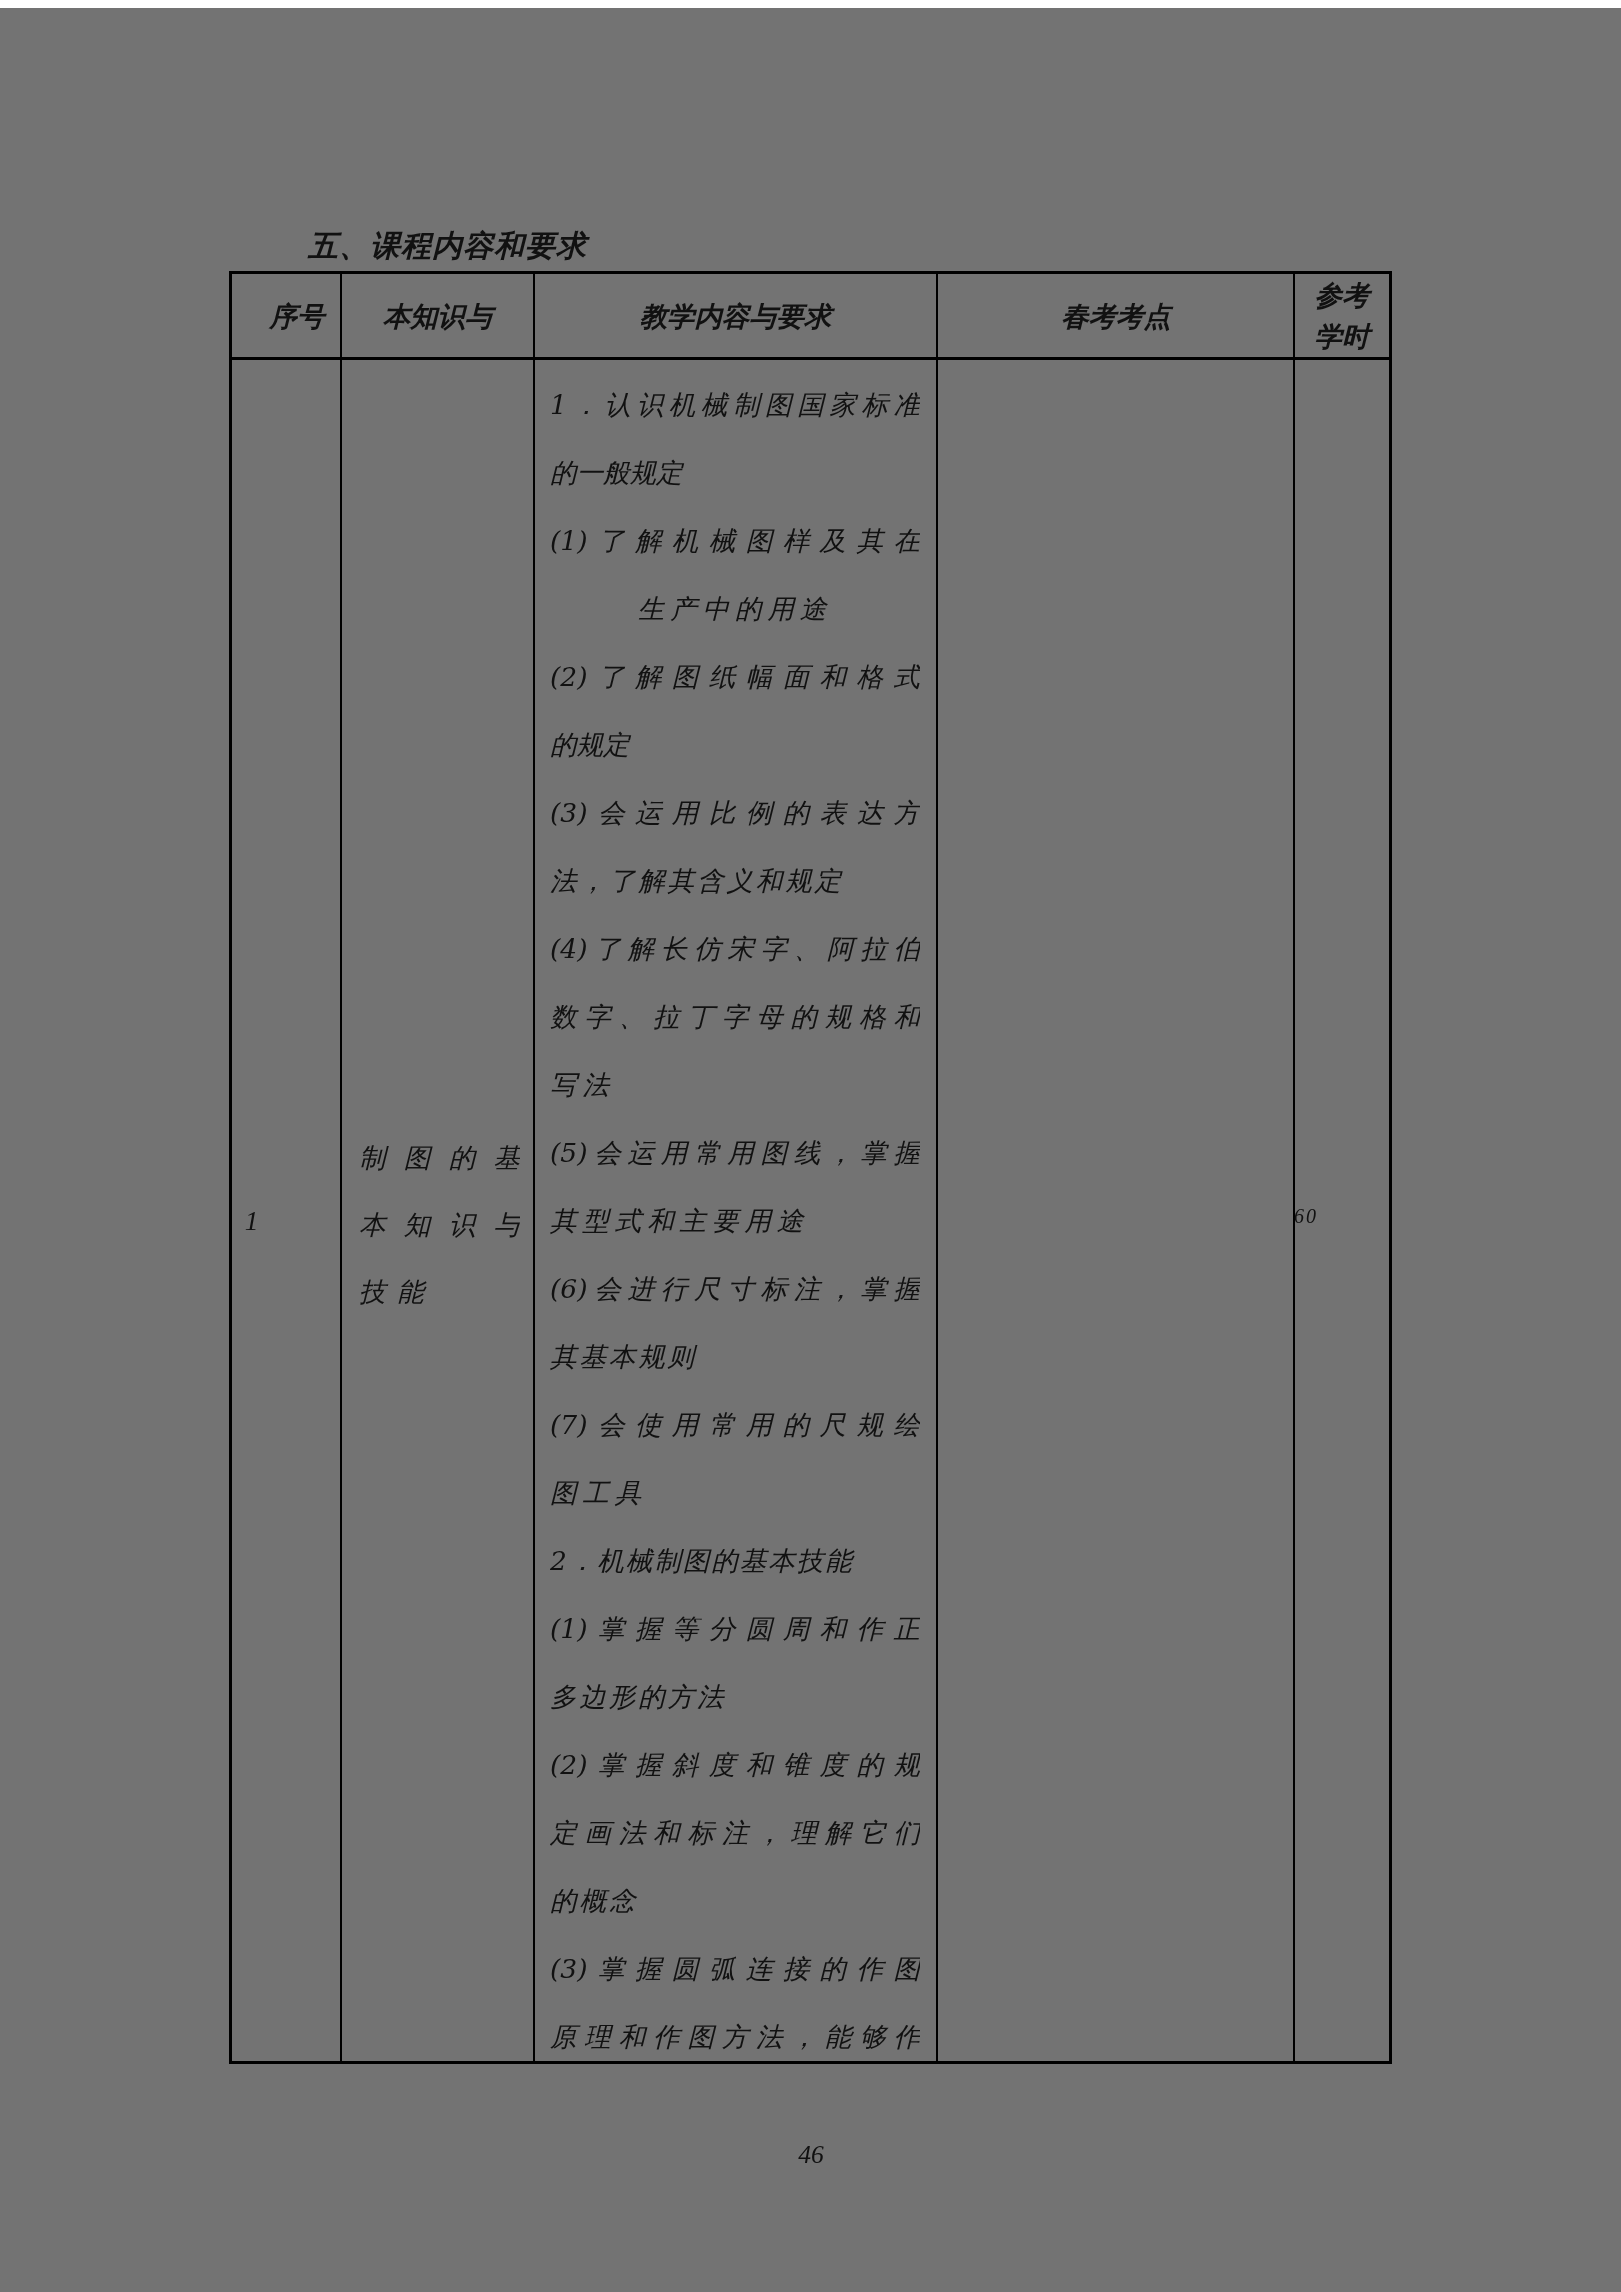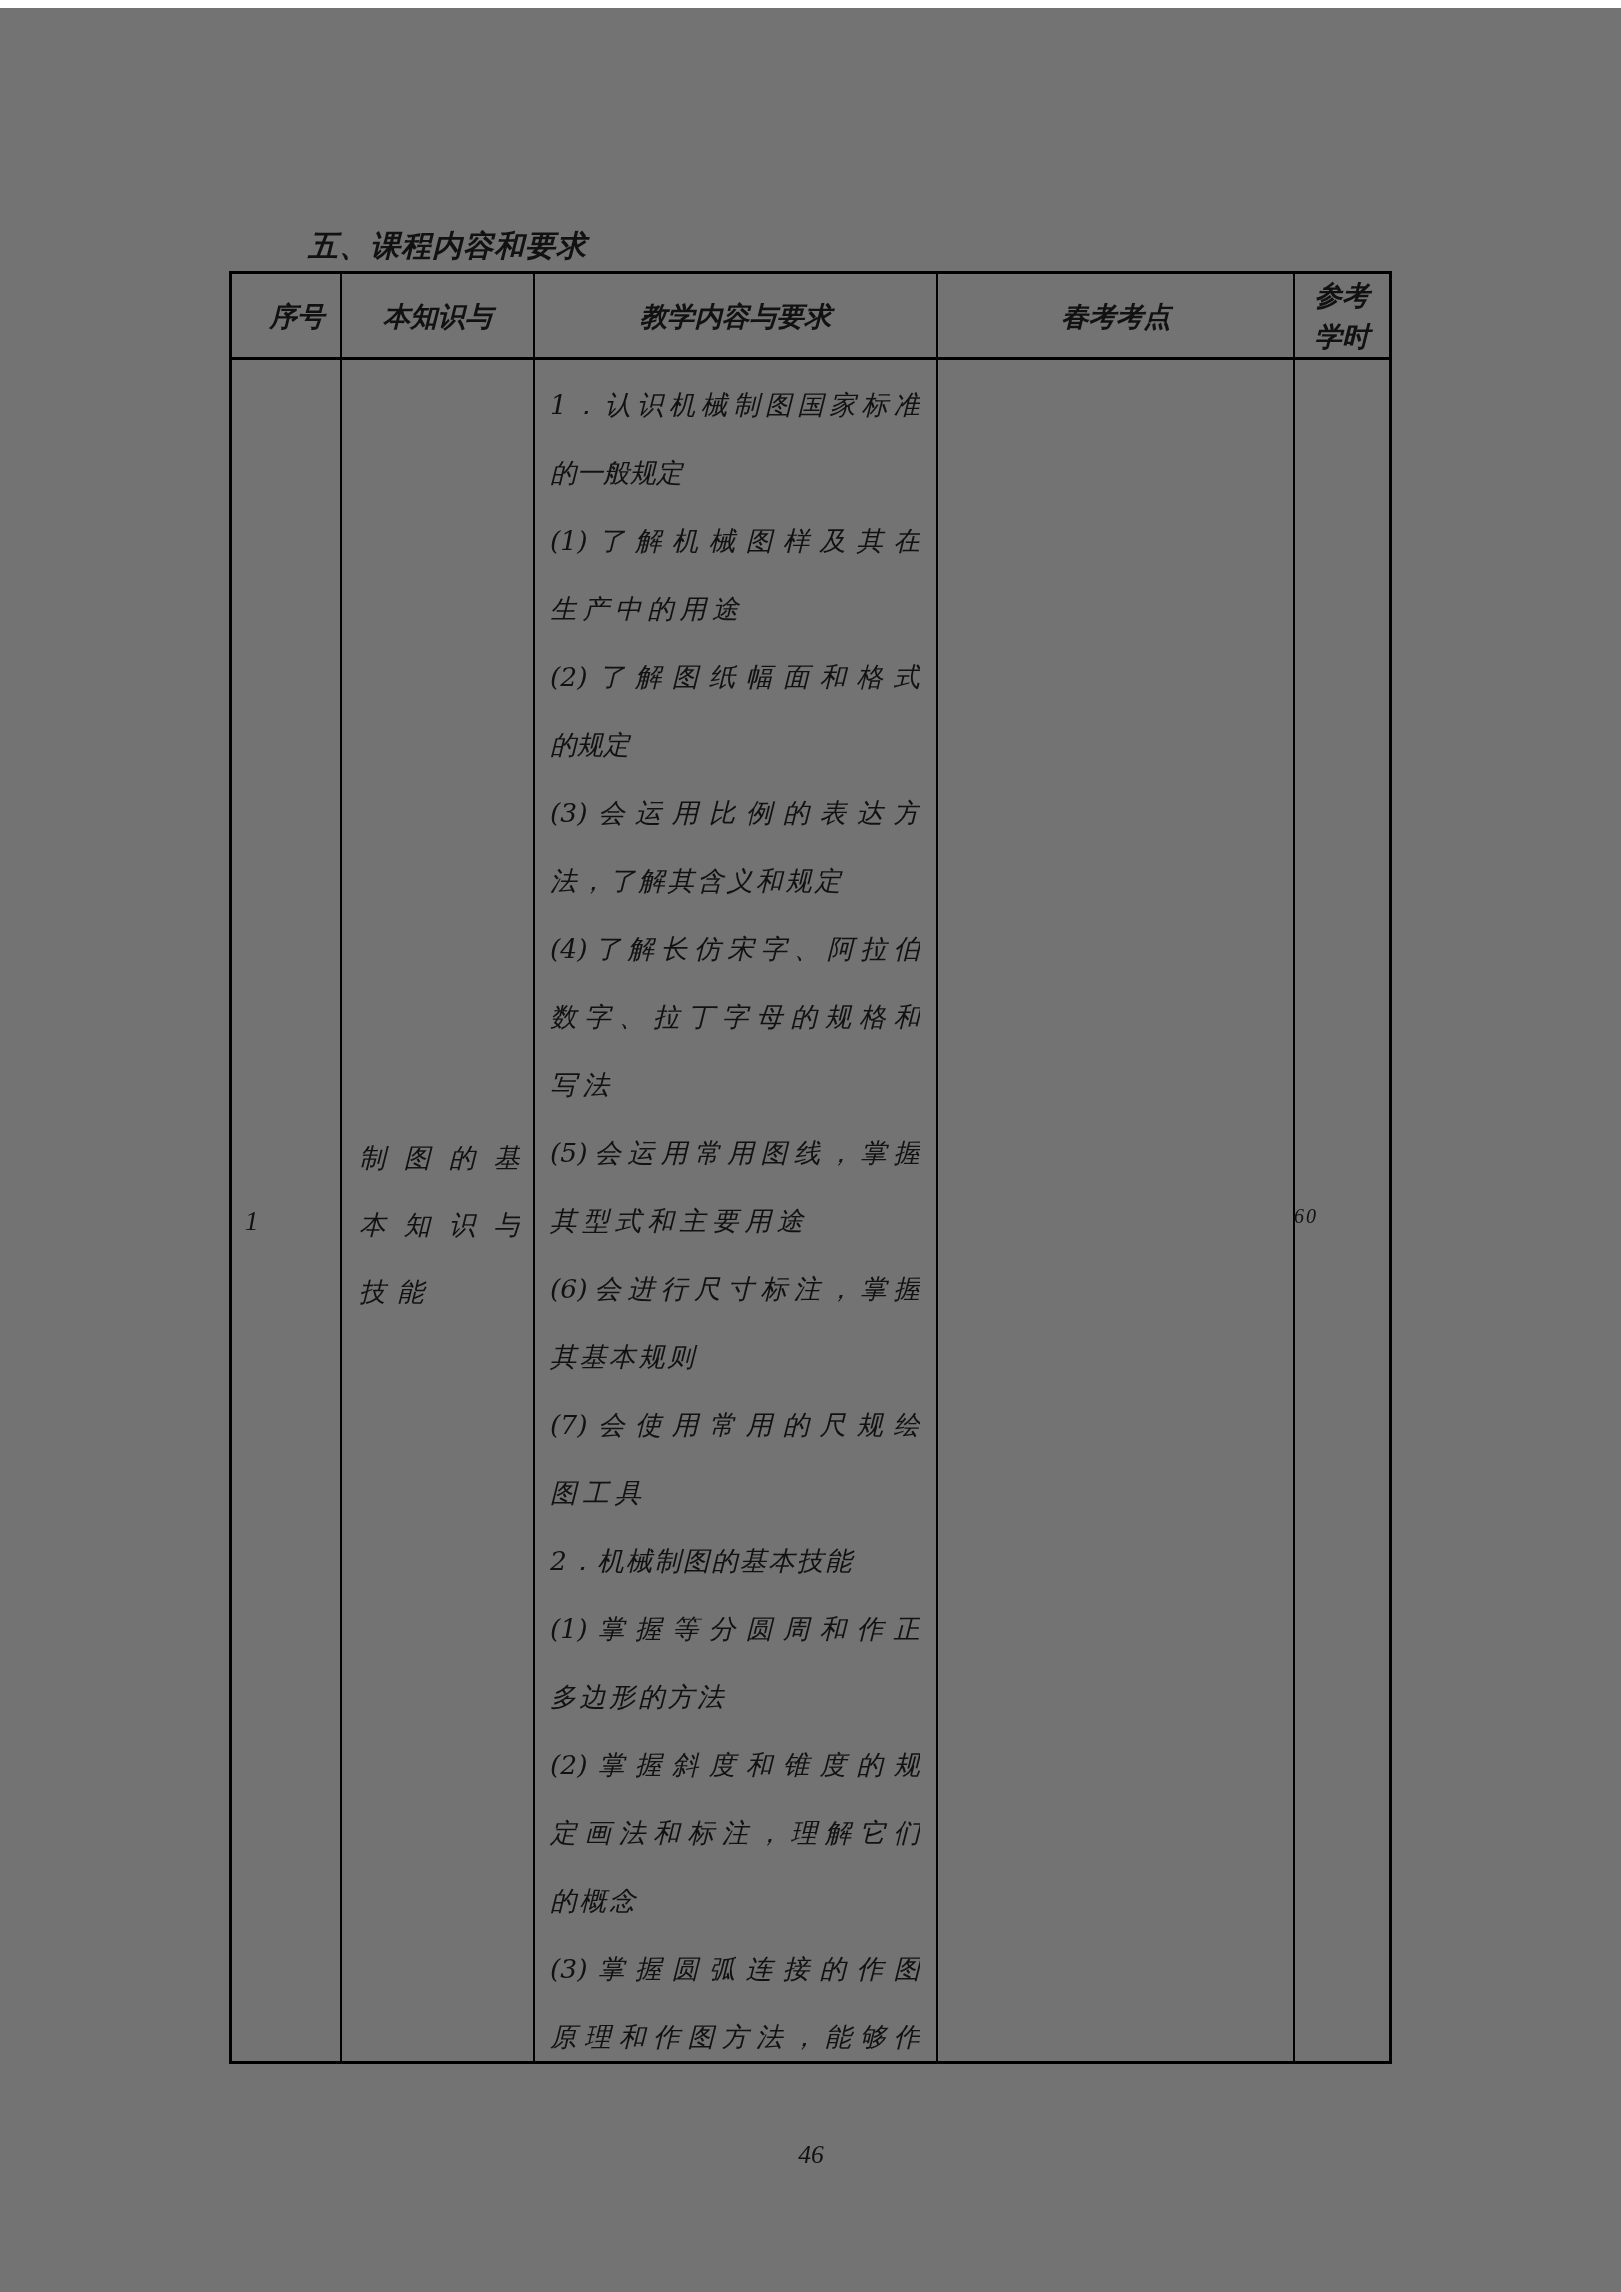--- a/index.html
+++ b/index.html
@@ -60,21 +60,21 @@
     <div class="body-text col2-text" style="left:130px; top:853px; width:161px;">
       <span class="ln j">制图的基</span>
       <span class="ln j">本知识与</span>
       <span class="ln" style="letter-spacing:11.8px;">技能</span>
     </div>
 
     <div class="body-text" style="left:321px; top:100px; width:370px;">
       <span class="ln j">1．认识机械制图国家标准</span>
       <span class="ln">的一般规定</span>
       <span class="ln j">(1)了解机械图样及其在</span>
-      <span class="ln" style="letter-spacing:5.9px;">生产中的用途</span>
+      <span class="ln" style="letter-spacing:5.9px;text-align:center;">生产中的用途</span>
       <span class="ln j">(2)了解图纸幅面和格式</span>
       <span class="ln">的规定</span>
       <span class="ln j">(3)会运用比例的表达方</span>
       <span class="ln" style="letter-spacing:2.9px;">法，了解其含义和规定</span>
       <span class="ln j">(4)了解长仿宋字、阿拉伯</span>
       <span class="ln j">数字、拉丁字母的规格和</span>
       <span class="ln" style="letter-spacing:5.9px;">写法</span>
       <span class="ln j">(5)会运用常用图线，掌握</span>
       <span class="ln" style="letter-spacing:5.9px;">其型式和主要用途</span>
       <span class="ln j">(6)会进行尺寸标注，掌握</span>

